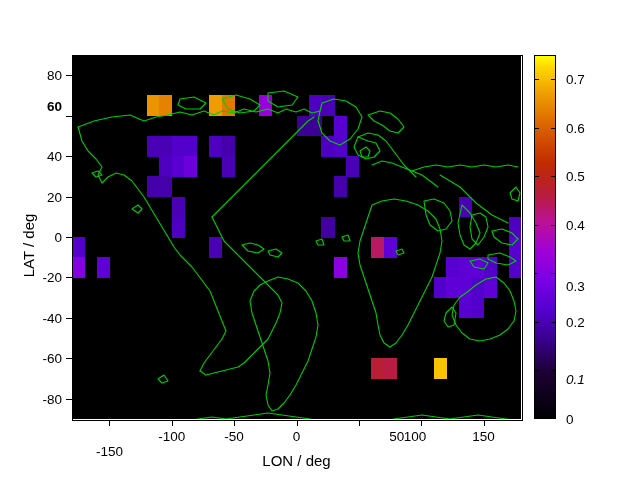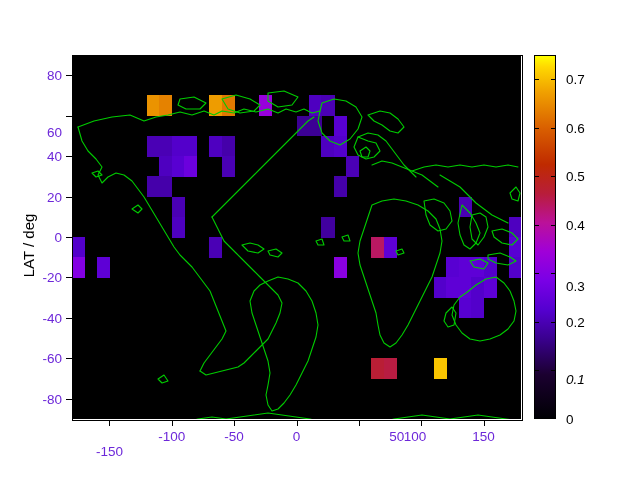--- a/index.html
+++ b/index.html
@@ -61,21 +61,21 @@
   #coastlines {
     position: absolute;
     left: 0; top: 0;
     width: 449px; height: 364px;
   }
 
   
   .tick-label {
     position: absolute;
     font-size: 13.5px;
-    color: #6d28d9;
+    color: #000000;
     white-space: nowrap;
   }
   .ytick-label {
     text-align: right;
     transform: translateY(-50%);
   }
   .xtick-label {
     text-align: center;
     transform: translateX(-50%);
   }
@@ -281,29 +281,30 @@
         <path d="M324,196 L330,194 L332,198 L326,200 Z"></path>
       </g>
     </svg>
   </div>
   <div id="plot-frame"></div>
 
   <div id="axis-y"></div>
   <div id="axis-x"></div>
 
   <div id="ylabel">LAT / deg</div>
+  <div id="xlabel">LON / deg</div>
 
   <div id="colorbar-wrap">
     <div id="colorbar-gradient" style="background: linear-gradient(rgb(255, 255, 0) 0%, rgb(255, 216, 0) 3%, rgb(240, 160, 0) 10%, rgb(217, 95, 0) 20%, rgb(191, 42, 0) 30%, rgb(184, 29, 58) 38%, rgb(187, 17, 153) 46%, rgb(160, 0, 216) 54%, rgb(122, 0, 230) 62%, rgb(85, 0, 208) 70%, rgb(58, 0, 143) 78%, rgb(27, 0, 48) 88%, rgb(0, 0, 4) 100%);"></div>
   </div>
   <div id="colorbar-ticks"></div>
 
 <div class="tick-label ytick-label" style="top: 75.2222px; left: 10px; width: 52px;">80</div>
     <div class="tick-mark ytick-mark" style="top: 75px;"></div>
-    <div class="tick-label ytick-label" style="top: 132px; left: 10px; width: 52px;">60</div>
+    <div class="tick-label ytick-label" style="top: 106px; left: 10px; width: 52px; font-weight: bold;">60</div>
     <div class="tick-mark ytick-mark" style="top: 116px;"></div>
     <div class="tick-label ytick-label" style="top: 156.111px; left: 10px; width: 52px;">40</div>
     <div class="tick-mark ytick-mark" style="top: 156px;"></div>
     <div class="tick-label ytick-label" style="top: 196.556px; left: 10px; width: 52px;">20</div>
     <div class="tick-mark ytick-mark" style="top: 197px;"></div>
     <div class="tick-label ytick-label" style="top: 237px; left: 10px; width: 52px;">0</div>
     <div class="tick-mark ytick-mark" style="top: 237px;"></div>
     <div class="tick-label ytick-label" style="top: 277.444px; left: 10px; width: 52px;">-20</div>
     <div class="tick-mark ytick-mark" style="top: 277px;"></div>
     <div class="tick-label ytick-label" style="top: 317.889px; left: 10px; width: 52px;">-40</div>

